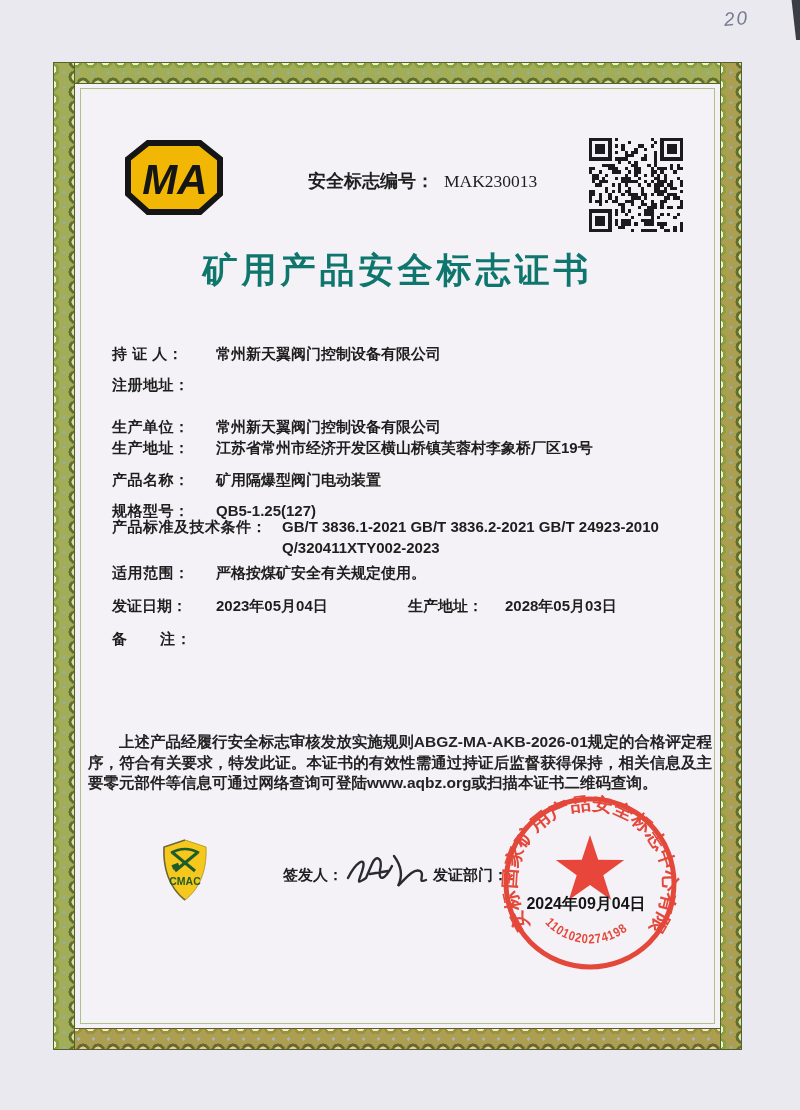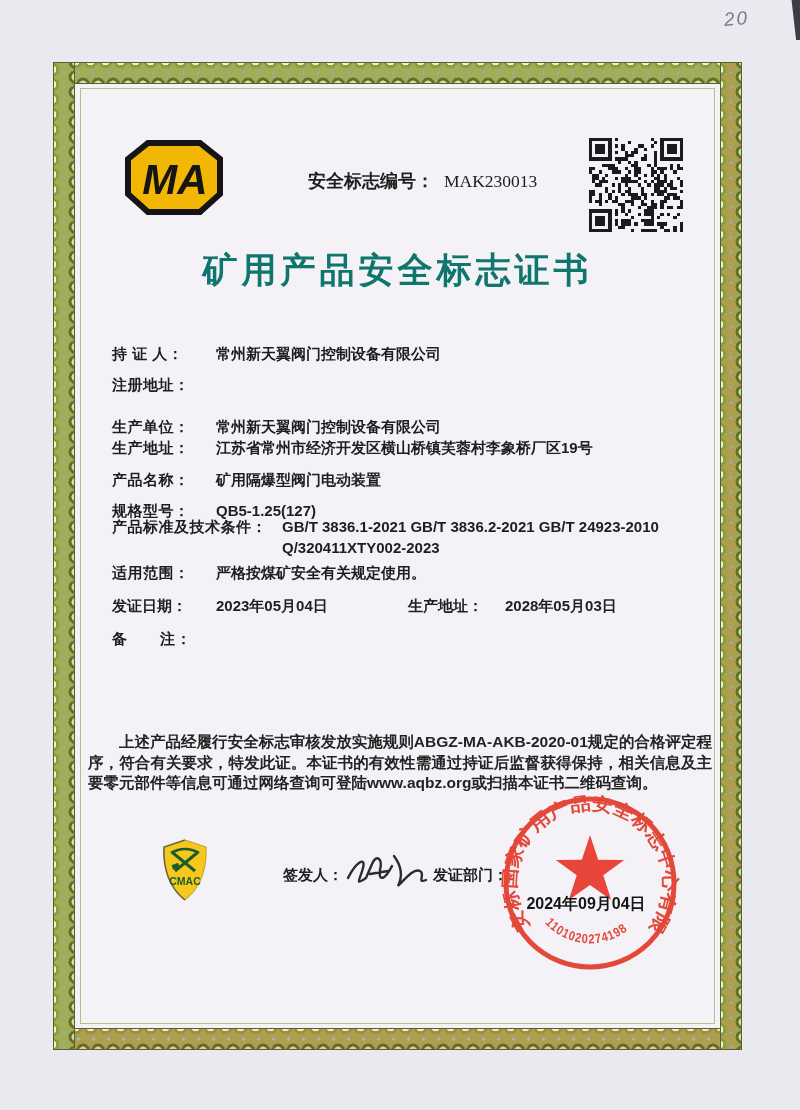--- a/index.html
+++ b/index.html
@@ -421,21 +421,21 @@
 
   <div class="dates-row">
     <span class="lbl">发证日期：</span>
     <span class="val1">2023年05月04日</span>
     <span class="lbl2">生产地址：</span>
     <span>2028年05月03日</span>
   </div>
 
   <div class="remark-row">备　　注：</div>
 
-  <div class="statement">上述产品经履行安全标志审核发放实施规则ABGZ-MA-AKB-2020-01规定的合格评定程序，符合有关要求，特发此证。本证书的有效性需通过持证后监督获得保持，相关信息及主要零元部件等信息可通过网络查询可登陆www.aqbz.org或扫描本证书二维码查询。</div>
+  <div class="statement">上述产品经履行安全标志审核发放实施规则ABGZ-MA-AKB-2026-01规定的合格评定程序，符合有关要求，特发此证。本证书的有效性需通过持证后监督获得保持，相关信息及主要零元部件等信息可通过网络查询可登陆www.aqbz.org或扫描本证书二维码查询。</div>
 
   <svg class="cmac-badge" width="50" height="66" viewBox="0 0 50 66">
     <path d="M25,2 L46,9 C47,28 42,49 25,62 C8,49 3,28 4,9 Z" fill="#f6c71d" stroke="#b6a12c" stroke-width="1"></path>
     <path d="M25,2 L4,9 C3,28 8,49 25,62" fill="none" stroke="#4a4a38" stroke-width="1.6" opacity="0.7"></path>
     <path d="M11,15 Q25,7 39,15" fill="none" stroke="#1d5c2a" stroke-width="2.6"></path>
     <line x1="13" y1="15" x2="35" y2="33" stroke="#1d5c2a" stroke-width="3"></line>
     <line x1="37" y1="15" x2="15" y2="33" stroke="#1d5c2a" stroke-width="3"></line>
     <rect x="12" y="26" width="7" height="5" fill="#1d5c2a" transform="rotate(-20 15 28)"></rect>
     <text x="25" y="47" text-anchor="middle" font-family="Liberation Sans, sans-serif" font-size="10.5" font-weight="bold" fill="#1d5c2a">CMAC</text>
   </svg>

